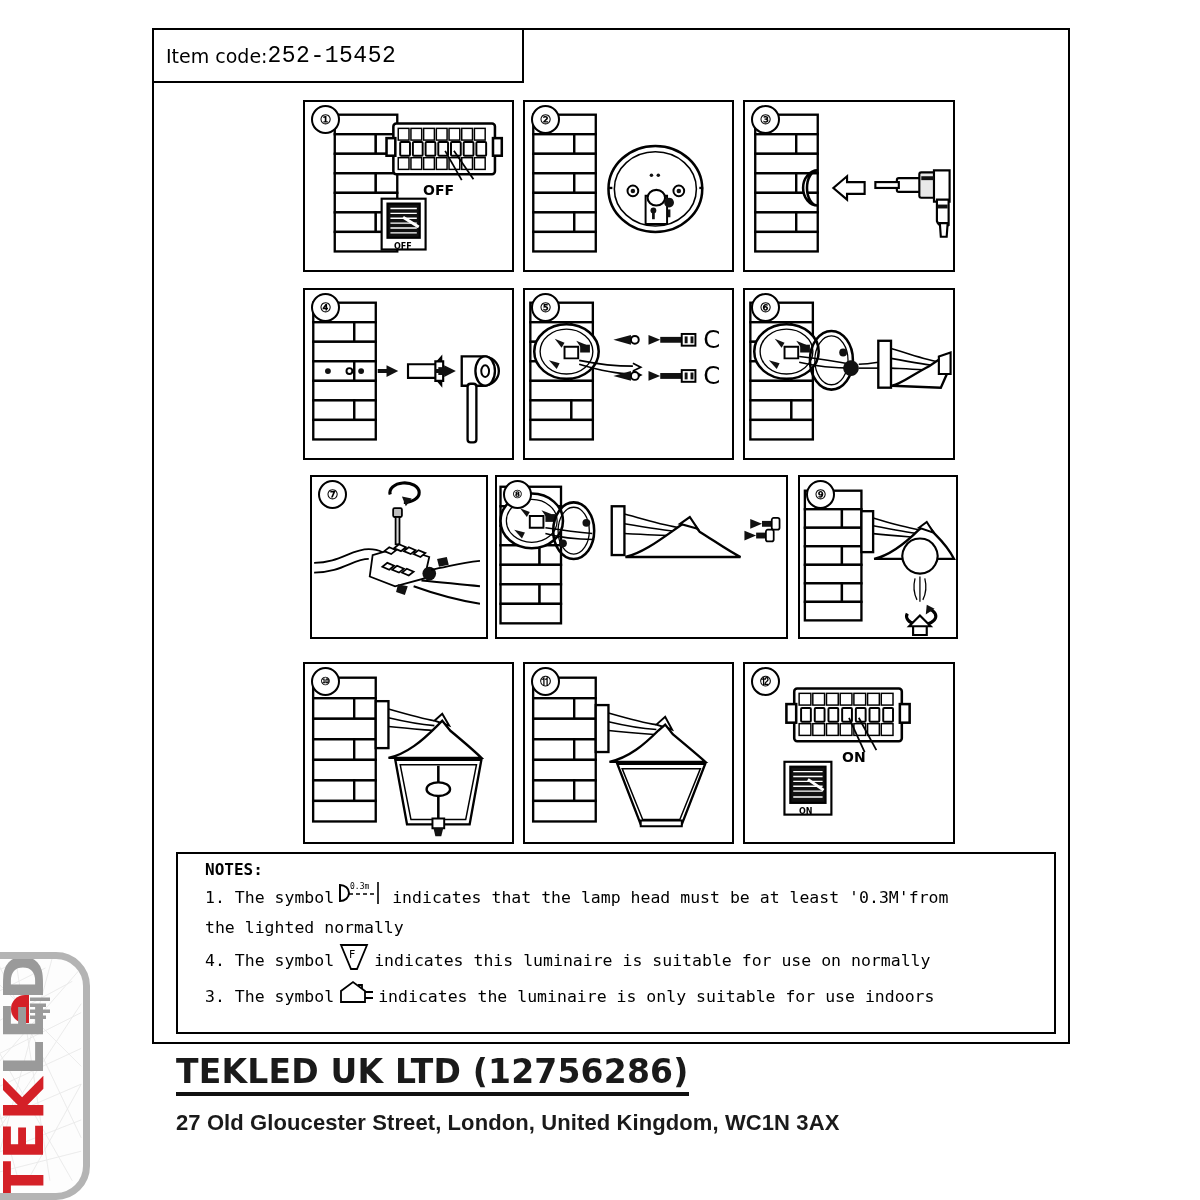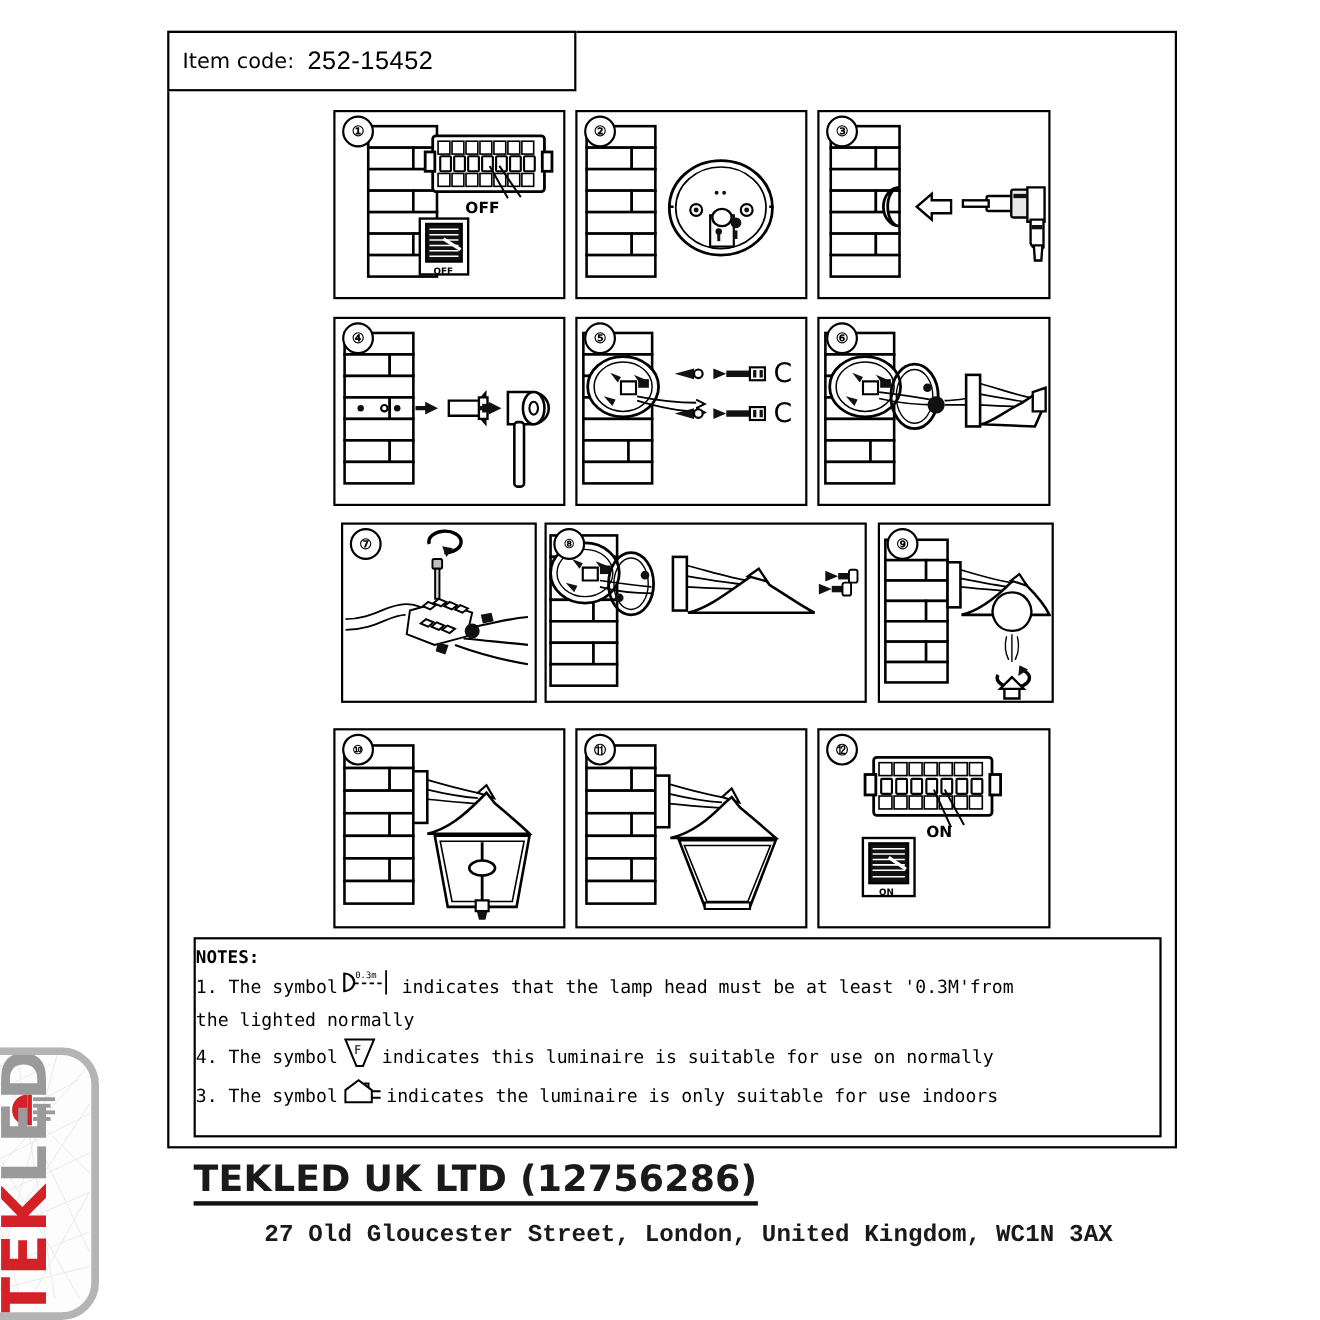--- a/index.html
+++ b/index.html
@@ -44,66 +44,65 @@
   #itemcode-box{
     position:absolute;left:152px;top:28px;width:372px;height:55px;
     border:2px solid #000;box-sizing:border-box;background:#fff;
     display:flex;align-items:center;padding-left:12px;z-index:5;
   }
   #itemcode-box .lbl{
     font-family:"DejaVu Sans", sans-serif;
     font-size:19px;color:#000;
   }
   #itemcode-box .val{
-    font-family:Liberation Sans, sans-serif;
-    font-size:23px;color:#000;margin-left:12px;letter-spacing:.5px;
+    font-family:Liberation Mono, monospace;
+    font-size:23px;color:#000;margin-left:0;letter-spacing:.5px;
   }
   
   #steps{position:absolute;left:0;top:0;width:100%;height:100%;}
   .panel{
     position:absolute;border:2px solid #000;box-sizing:border-box;
     background:#fff;overflow:hidden;
   }
   .badge{
     position:absolute;left:6px;top:3px;width:25px;height:25px;
     border:2.5px solid #000;border-radius:50%;
     display:flex;align-items:center;justify-content:center;
     font-family:"DejaVu Serif", serif;font-size:13px;font-weight:bold;
     color:#000;background:#fff;z-index:4;
   }
   .badge.wide{font-size:11px;}
   .art{position:absolute;left:0;top:0;width:100%;height:100%;}
   
   #notes{
     position:absolute;left:176px;top:852px;width:880px;height:182px;
     border:2px solid #000;box-sizing:border-box;background:#fff;
-    padding:6px 8px 0 0;
+    padding:6px 8px 0 27px;
   }
   #notes .ntitle{
     font-family:"DejaVu Sans Mono", monospace;
     font-size:16px;font-weight:bold;color:#000;margin-bottom:1px;
   }
   .note-line{
     font-family:"DejaVu Sans Mono", monospace;
     font-size:16.5px;color:#000;line-height:27px;
     white-space:nowrap;display:flex;align-items:center;
   }
   .note-line .sym{display:inline-block;margin:0 2px;vertical-align:middle;}
   
   #footer{position:absolute;left:176px;top:1052px;width:900px;}
   #company{
     font-family:"DejaVu Sans", sans-serif;
     font-weight:bold;font-size:33px;color:#1a1a1a;letter-spacing:.2px;
     border-bottom:4px solid #111;display:inline-block;padding-bottom:1px;
   }
   #address{
-    font-family:Liberation Mono, monospace;
+    font-family:Liberation Sans, sans-serif;
     font-weight:bold;font-size:22px;color:#1a1a1a;margin-top:14px;
     letter-spacing:.1px;
-    text-align:center;
   }
 </style>
 </head>
 <body>
 
 <div id="logo-panel">
   <div id="logo-card">
     <svg id="logo-web" viewBox="0 0 132 248" preserveAspectRatio="none">
       <g stroke="#d9d9d9" stroke-width="1" fill="none">
         <path d="M-10 30 L70 0 M-10 60 L90 10 M-10 95 L120 25 M-10 130 L130 60

